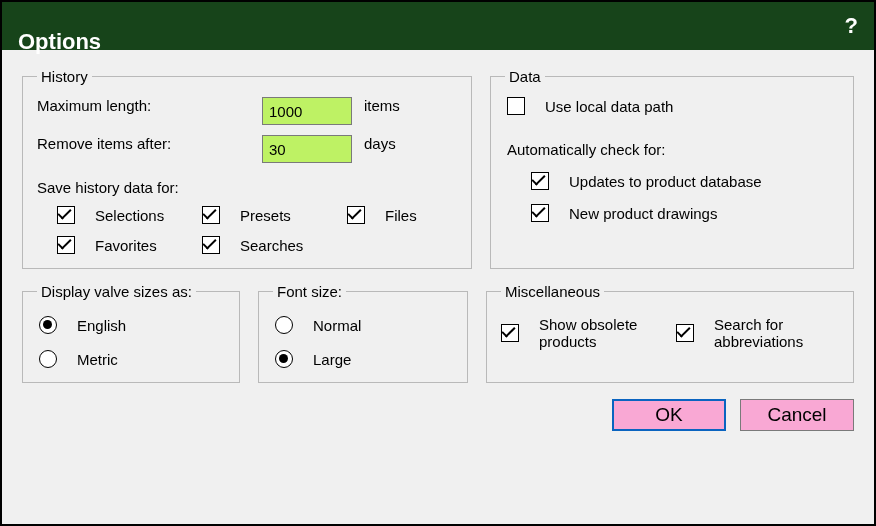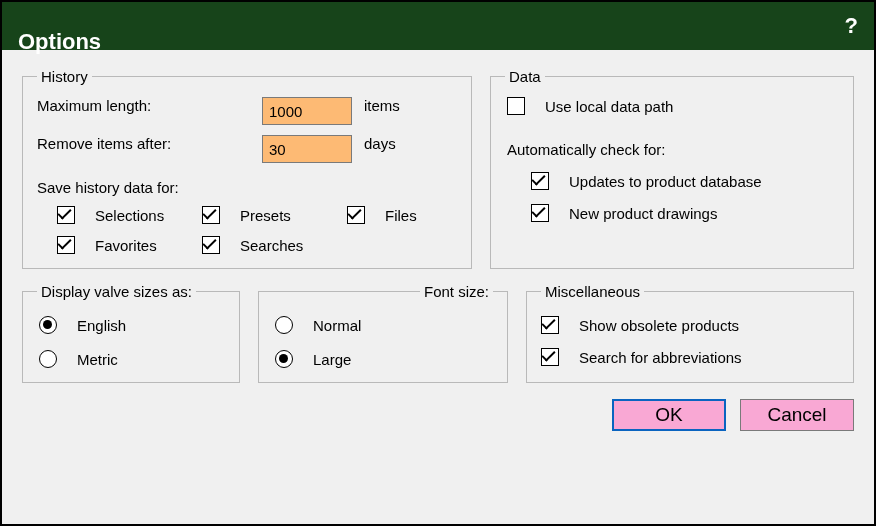--- a/index.html
+++ b/index.html
@@ -53,33 +53,33 @@
       position: relative;
     }
     legend {
       padding: 0 4px;
       color: #000;
       font-size: 15px;
     }
     .history-box { flex: 1; }
     .data-box { width: 382px; }
     .display-box { width: 218px; }
-    .font-box { width: 250px; text-align: right; }
+    .font-box { width: 210px; }
     .misc-box { flex: 1; }
     .row {
       display: flex;
       margin-bottom: 10px;
     }
     .row:last-child { margin-bottom: 0; }
     .label-col { width: 225px; }
     .input-num {
       width: 90px;
       height: 28px;
       border: 1px solid #7a7a7a;
-      background: #fdba74;
+      background: #bef264;
       padding: 8px 6px;
       font-family: inherit;
       font-size: 15px;
     }
     .unit { margin-left: 12px; }
     .save-label { margin-top: 16px; margin-bottom: 10px; }
     .cb-grid {
       display: grid;
       grid-template-columns: 145px 145px 110px;
       row-gap: 12px;
@@ -126,21 +126,21 @@
       top: 3px;
       width: 9px;
       height: 9px;
       background: #000;
       border-radius: 50%;
     }
     .data-inner { padding-left: 2px; }
     .auto-label { margin-top: 26px; margin-bottom: 14px; }
     .data-cbs { padding-left: 24px; display: flex; flex-direction: column; gap: 14px; }
     .radio-list { display: flex; flex-direction: column; gap: 16px; padding-left: 2px; padding-top: 4px; }
-    .misc-cbs { display: flex; flex-direction: column; gap: 14px; padding-top: 4px; }
+    .misc-cbs { display: flex; flex-direction: row; gap: 14px; padding-top: 4px; }
     .buttons {
       display: flex;
       justify-content: flex-end;
       gap: 14px;
       margin-top: 16px;
     }
     .btn {
       width: 114px;
       height: 32px;
       border: 1px solid #7a7a7a;

